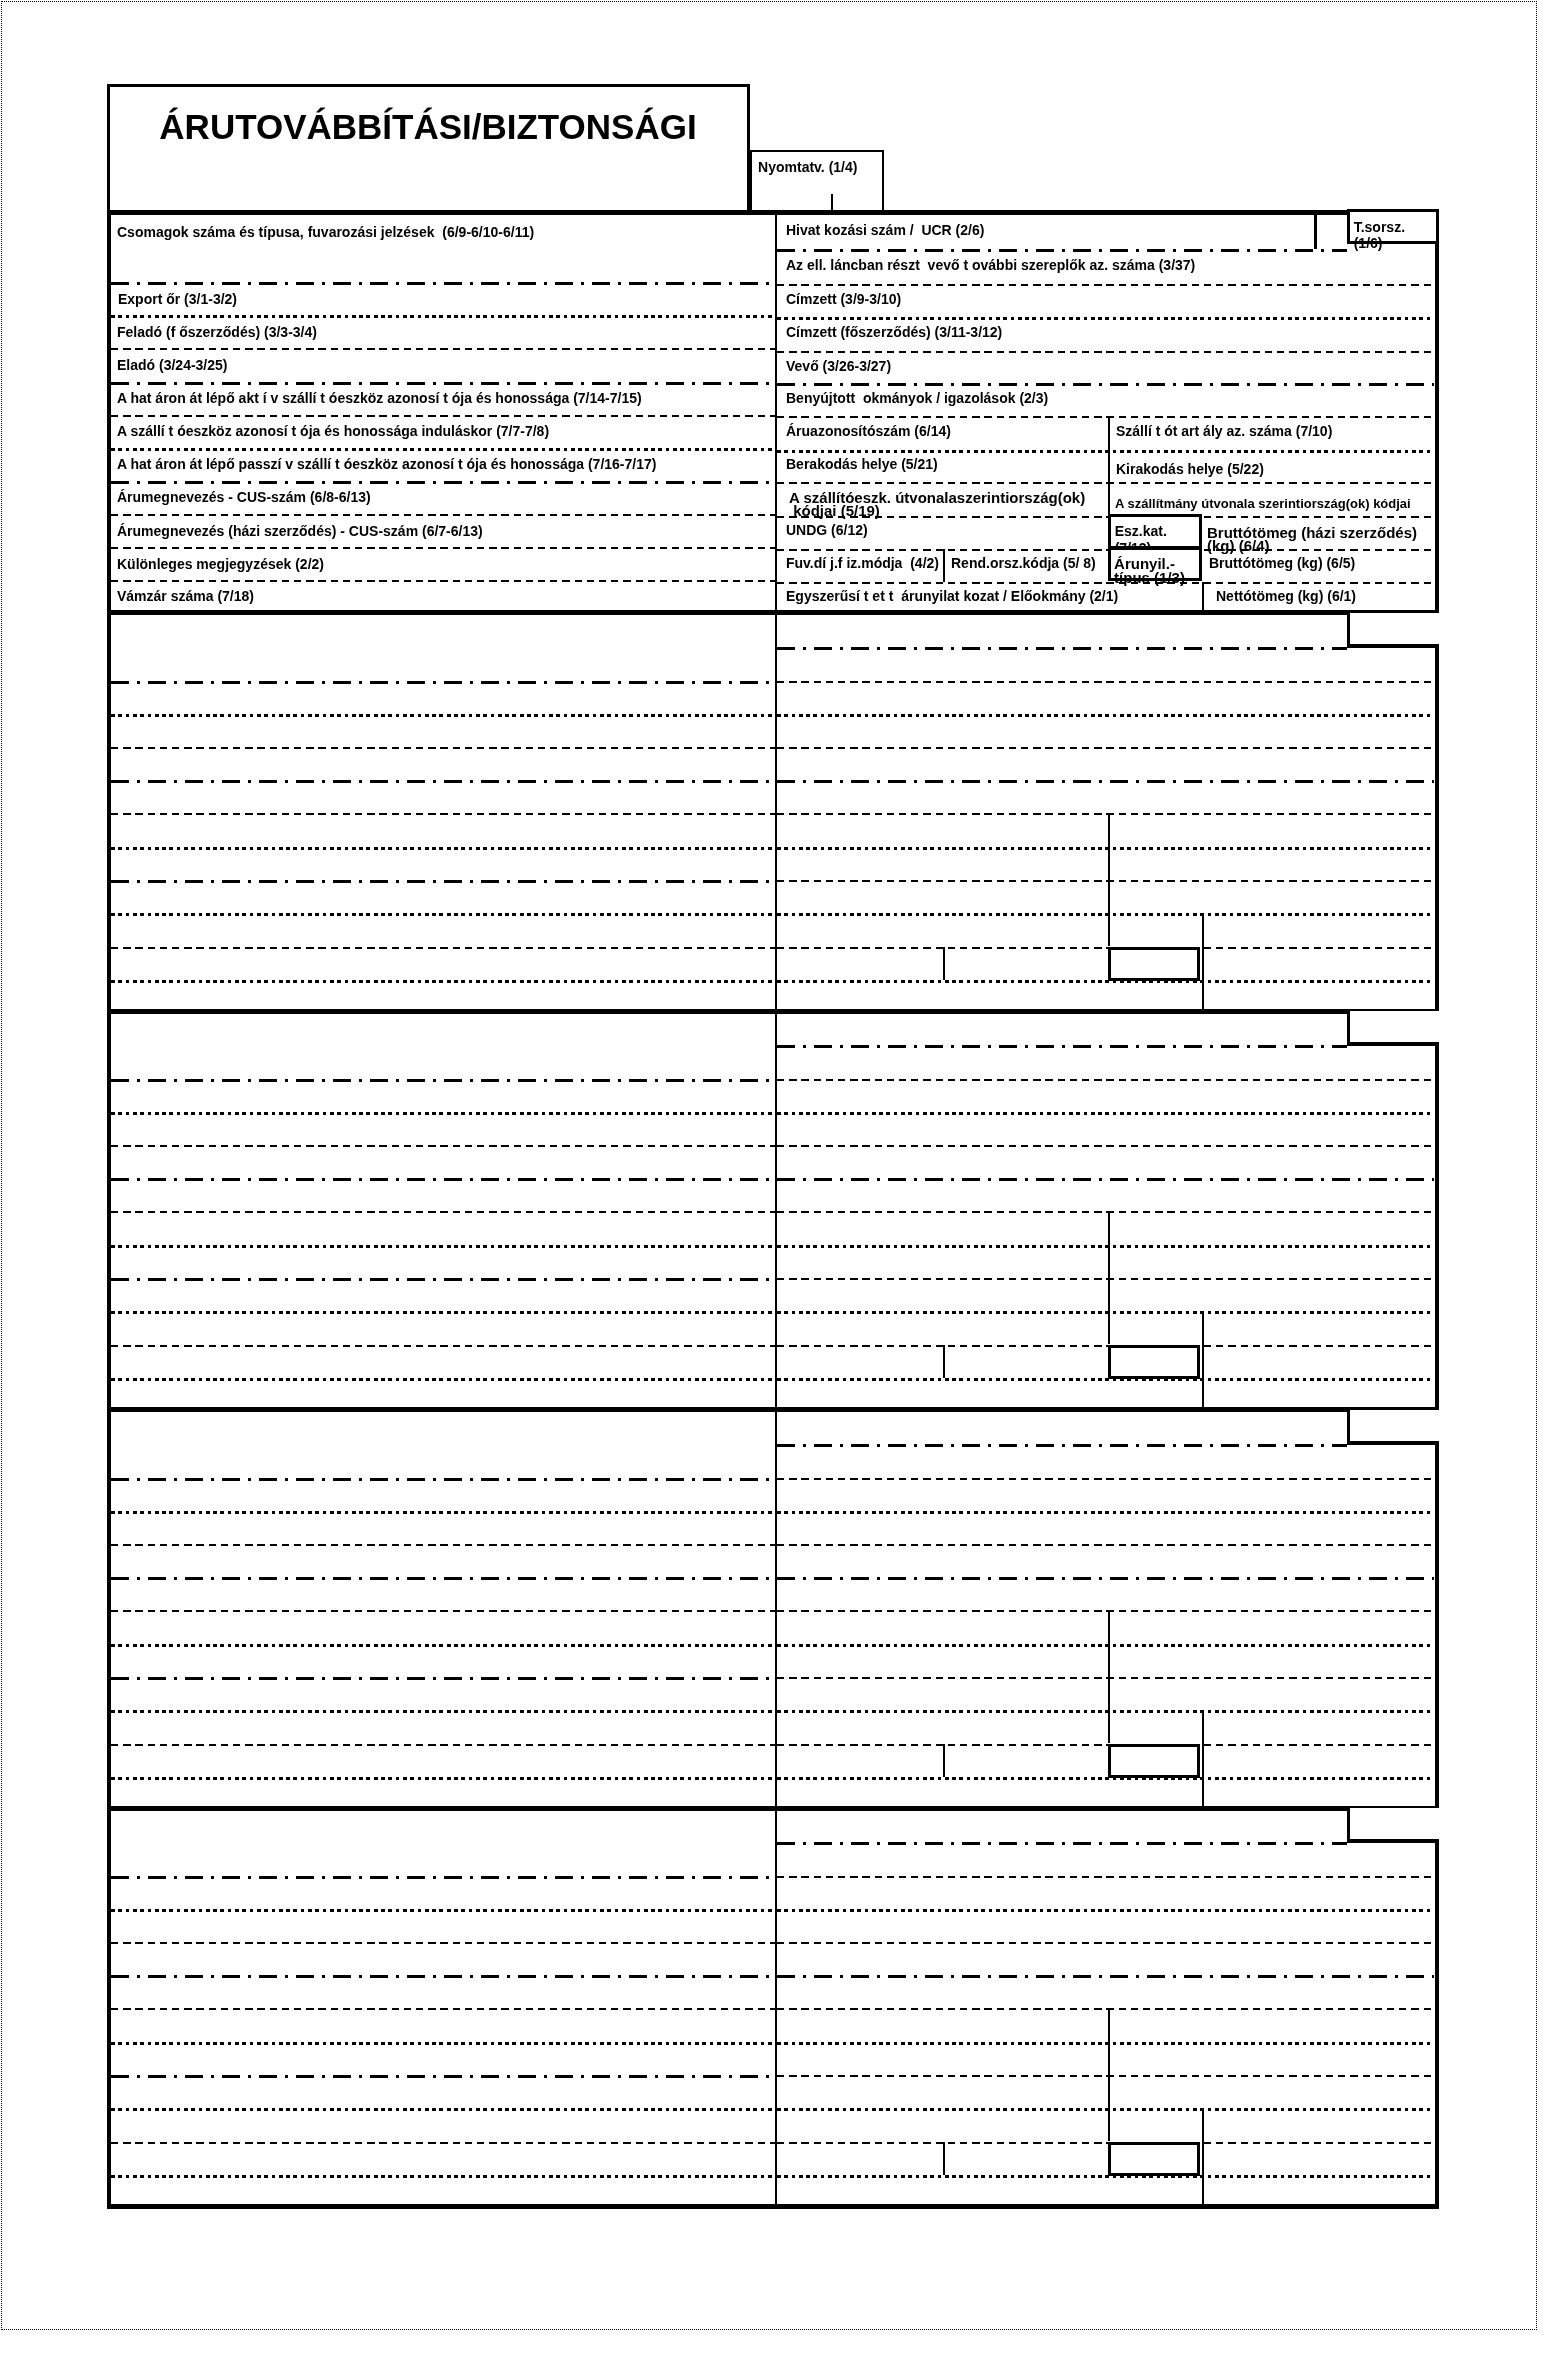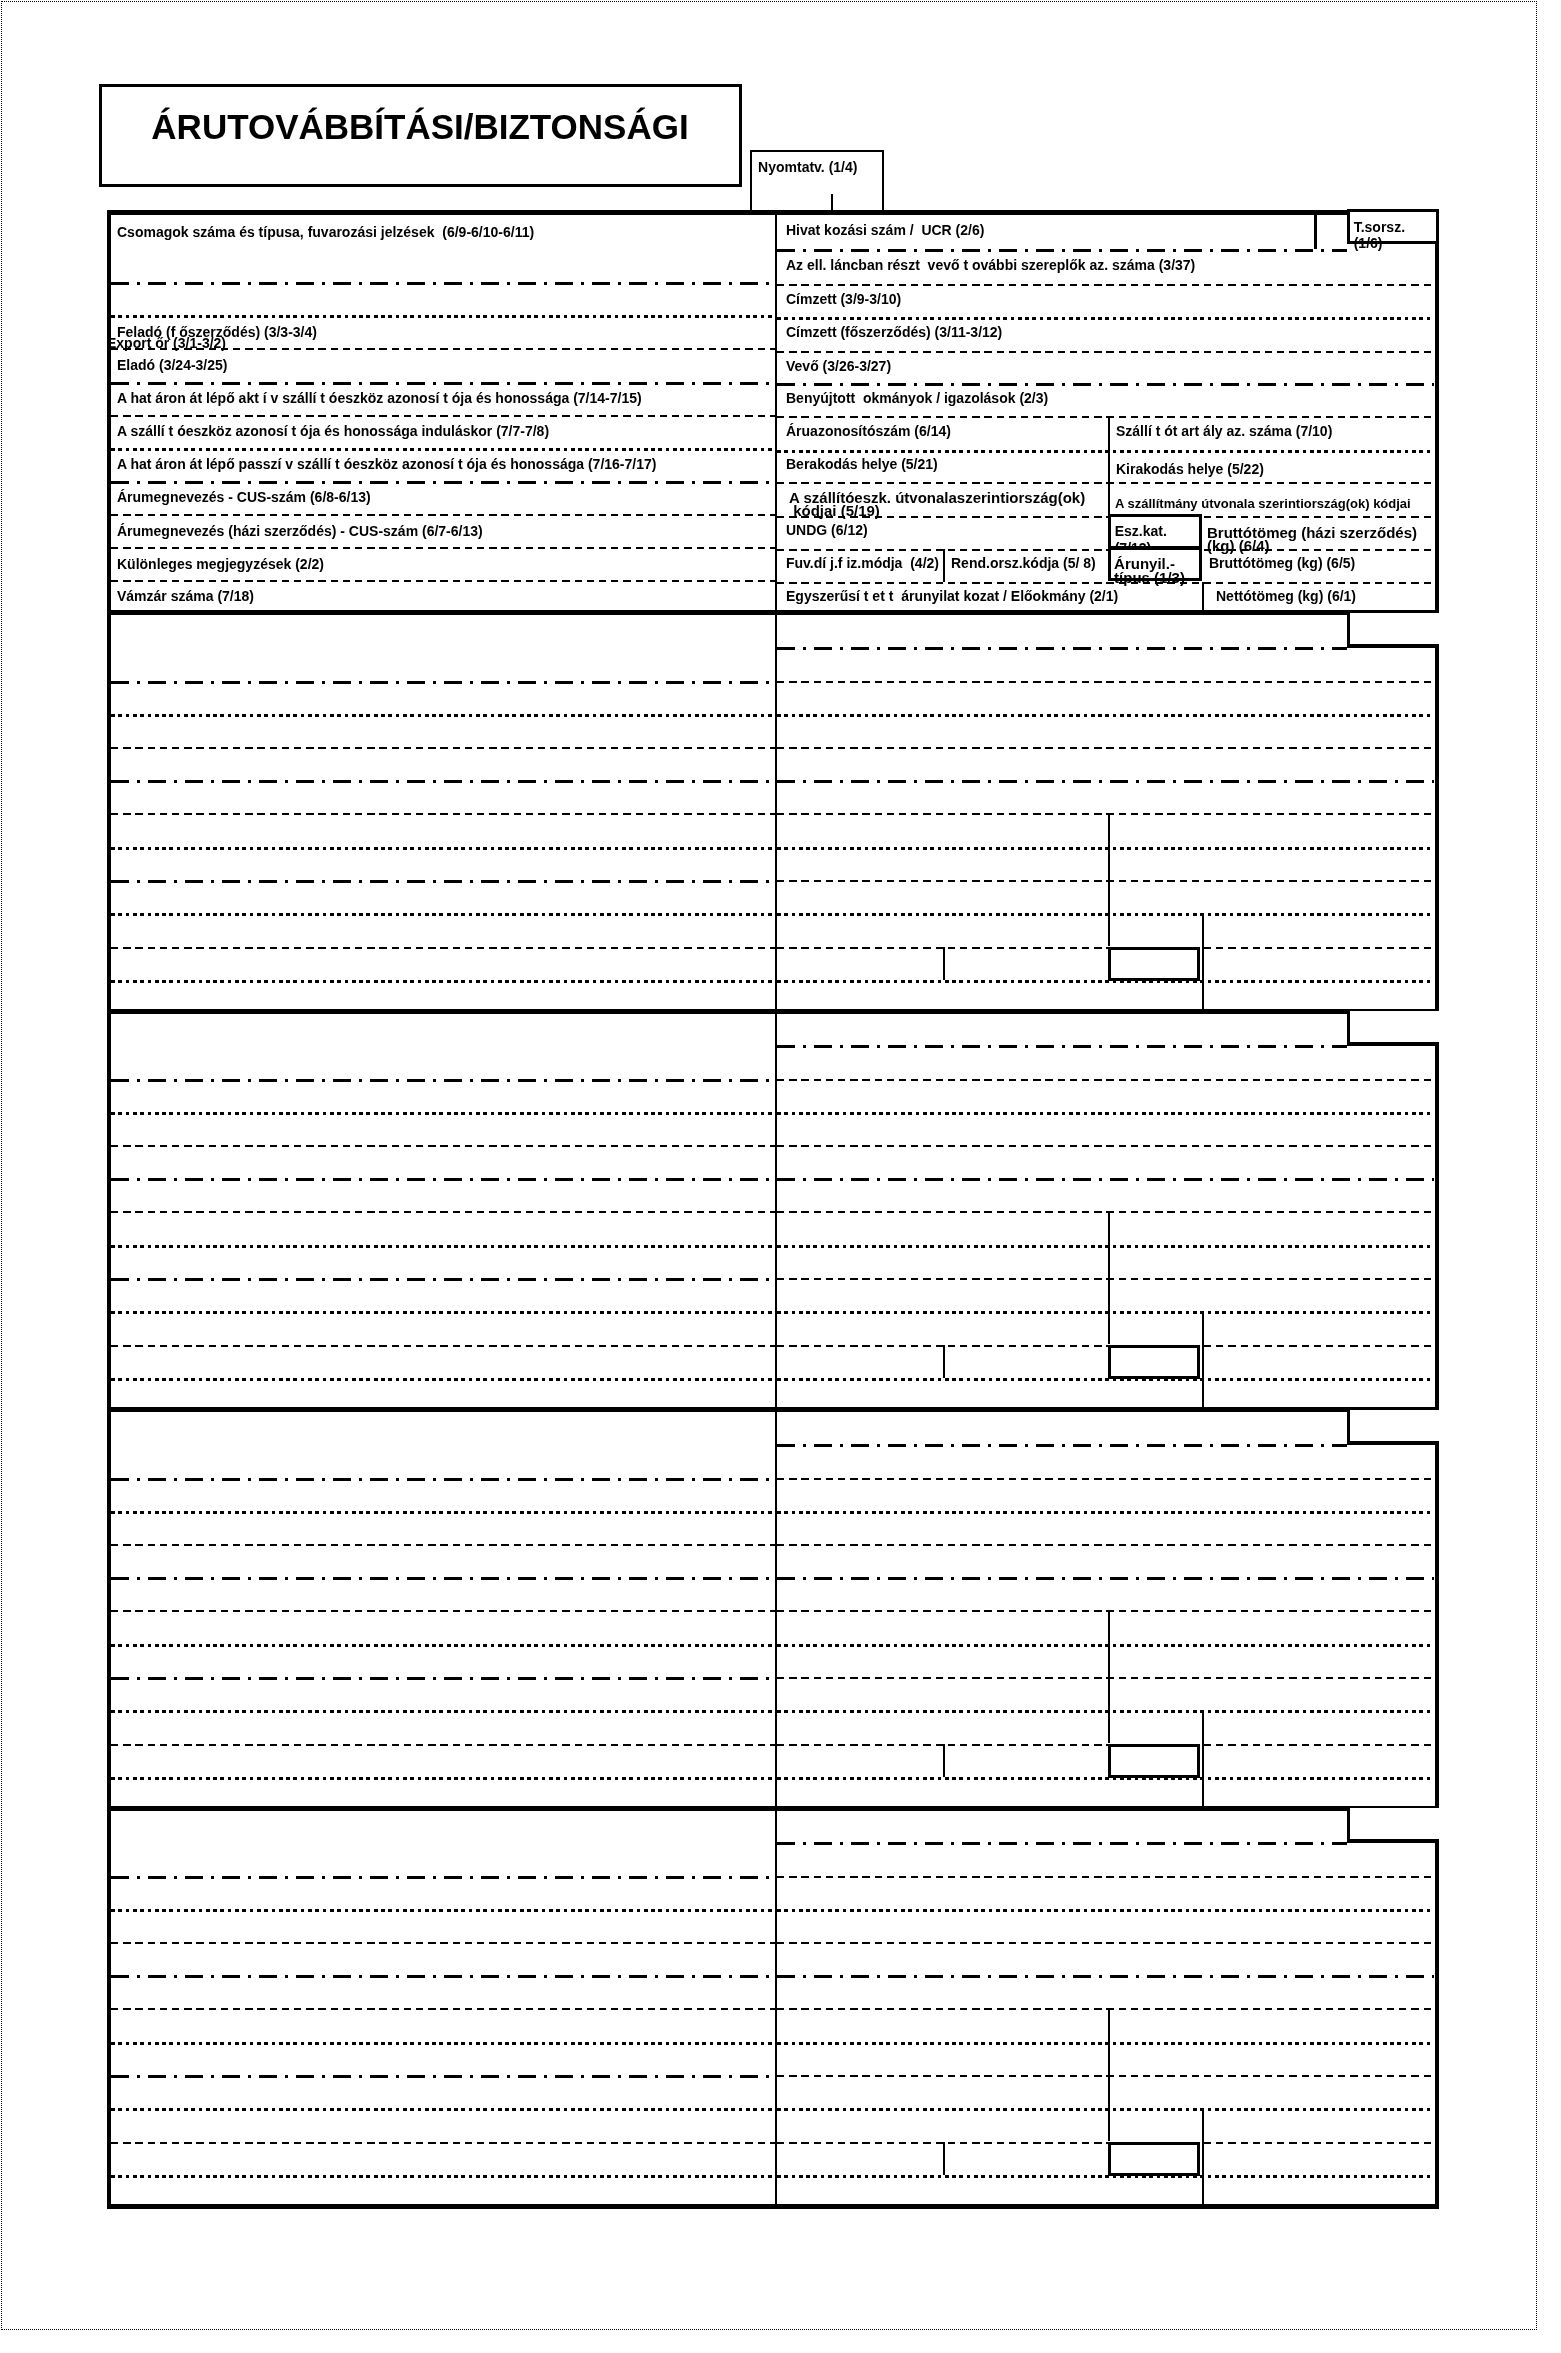--- a/index.html
+++ b/index.html
@@ -32,42 +32,42 @@
   .iblock{position:absolute;left:107px;width:1332px;height:398px;}
   .iblock .bxs{position:absolute;box-sizing:border-box;background:#fff;
         border-left:3.7px solid #000;border-bottom:4.3px solid #000;}
 </style>
 </head>
 <body>
 
 <div class="page">
   <div class="page-border"></div>
 
-  <div class="bx thickbx" style="left:99px;top:84px;width:643px;height:103px;">
+  <div class="bx thickbx" style="left:107px;top:84px;width:643px;height:131px;">
     <div class="lbl title" style="left:0;top:17px;width:636px;">ÁRUTOVÁBBÍTÁSI/BIZTONSÁGI</div>
   </div>
 
   <div class="bx" style="left:750px;top:150px;width:134px;height:65px;">
     <div class="lbl" style="left:6.1px;top:7.3px;">Nyomtatv. (1/4)</div>
     <div style="position:absolute;left:79px;top:42px;width:1.8px;height:21.4px;background:#000;"></div>
   </div>
 
 
   <div class="thl" style="left:107px;top:210px;width:1332px;"></div>
   <div class="thl" style="left:107px;top:610px;width:1332px;"></div>
   <div class="thl" style="left:107px;top:1009px;width:1332px;"></div>
   <div class="thl" style="left:107px;top:1407px;width:1332px;"></div>
   <div class="thl" style="left:107px;top:1806px;width:1332px;"></div>
   <div class="thl" style="left:107px;top:2204px;width:1332px;"></div>
   <div class="tvl" style="left:107px;top:210px;height:1999px;"></div>
   <div class="tvl" style="left:1435px;top:210px;height:1999px;"></div>
   <div class="vl" style="left:775px;top:215px;height:1989px;"></div>
 
   <div class="lbl" style="left:117px;top:224px;width:642px;">Csomagok száma és típusa, fuvarozási jelzések  (6/9-6/10-6/11)</div>
-  <div class="lbl" style="left:107px;top:291px;width:642px;margin-top:44px;">Export őr (3/1-3/2)</div>
+  <div class="lbl" style="left:118px;top:291px;width:642px;">Export őr (3/1-3/2)</div>
   <div class="lbl" style="left:117px;top:324px;width:642px;">Feladó (f őszerződés) (3/3-3/4)</div>
   <div class="lbl" style="left:117px;top:357px;width:642px;">Eladó (3/24-3/25)</div>
   <div class="lbl" style="left:117px;top:390px;width:648px;">A hat áron át lépő akt í v szállí t óeszköz azonosí t ója és honossága (7/14-7/15)</div>
   <div class="lbl" style="left:117px;top:423px;width:648px;">A szállí t óeszköz azonosí t ója és honossága induláskor (7/7-7/8)</div>
   <div class="lbl" style="left:117px;top:456px;width:648px;">A hat áron át lépő passzí v szállí t óeszköz azonosí t ója és honossága (7/16-7/17)</div>
   <div class="lbl" style="left:117px;top:489px;width:642px;">Árumegnevezés - CUS-szám (6/8-6/13)</div>
   <div class="lbl" style="left:117px;top:523px;width:642px;">Árumegnevezés (házi szerződés) - CUS-szám (6/7-6/13)</div>
   <div class="lbl" style="left:117px;top:556px;width:642px;">Különleges megjegyzések (2/2)</div>
   <div class="lbl" style="left:117px;top:588px;width:642px;">Vámzár száma (7/18)</div>
 

